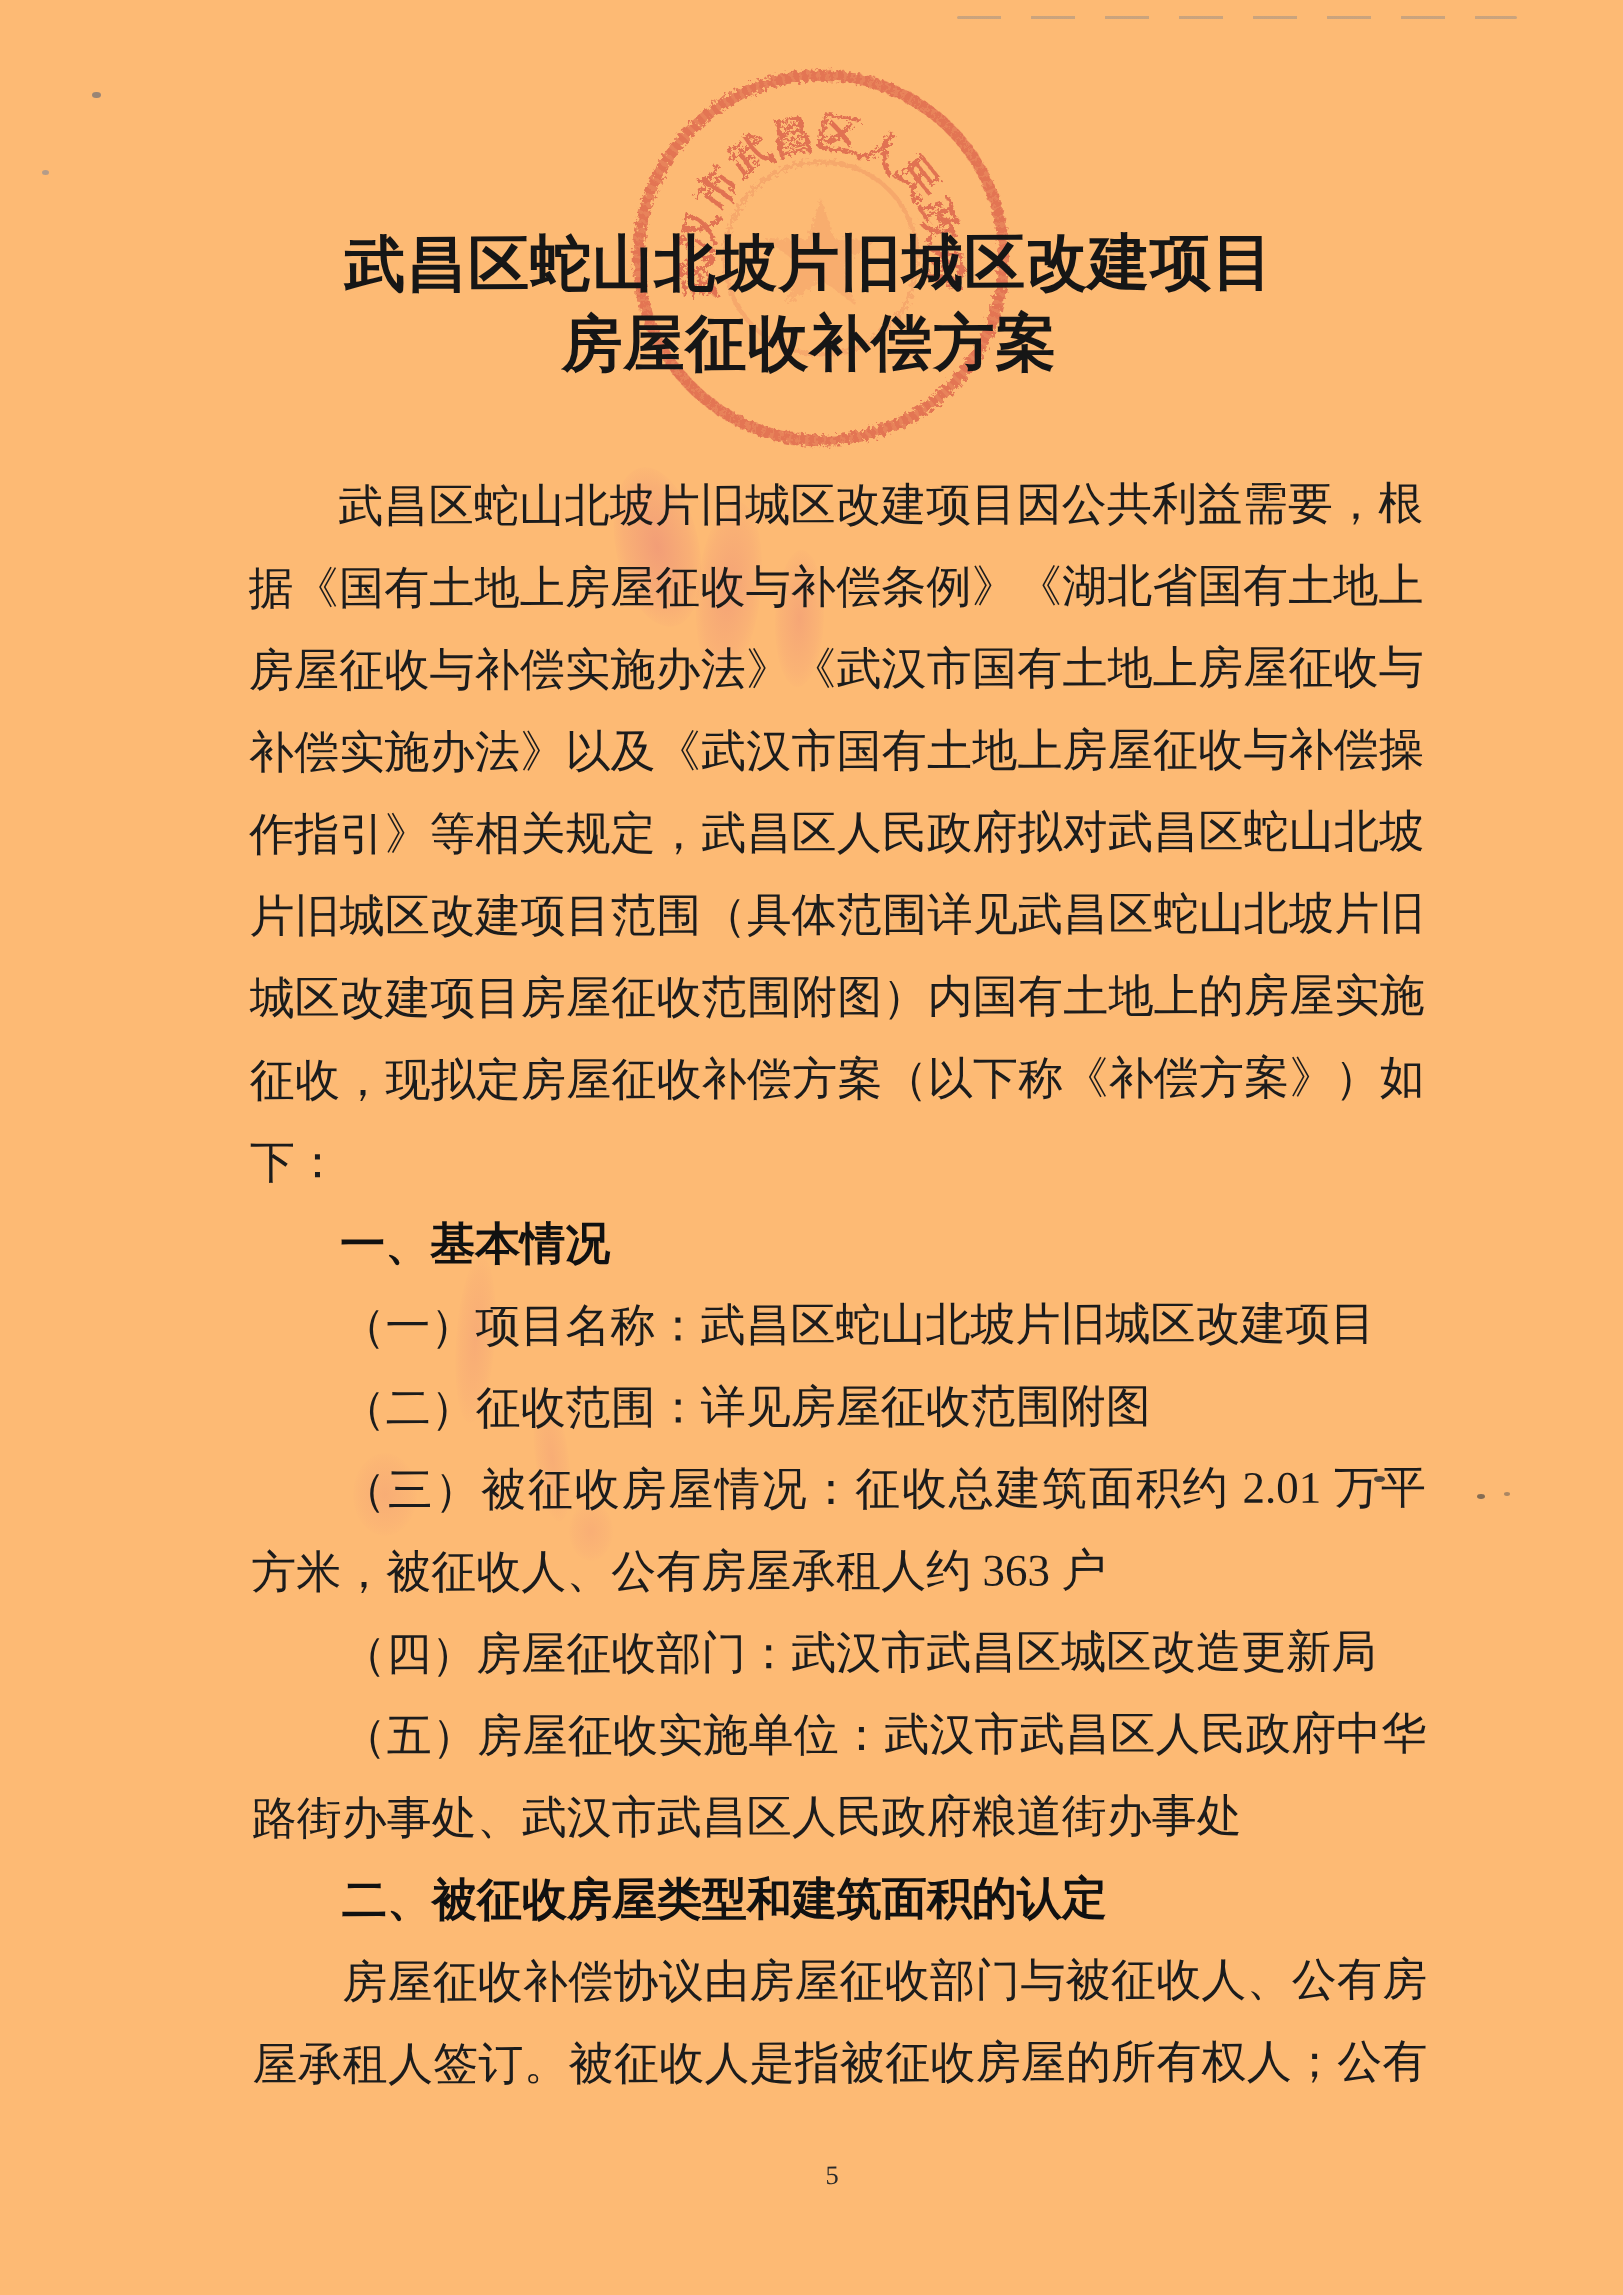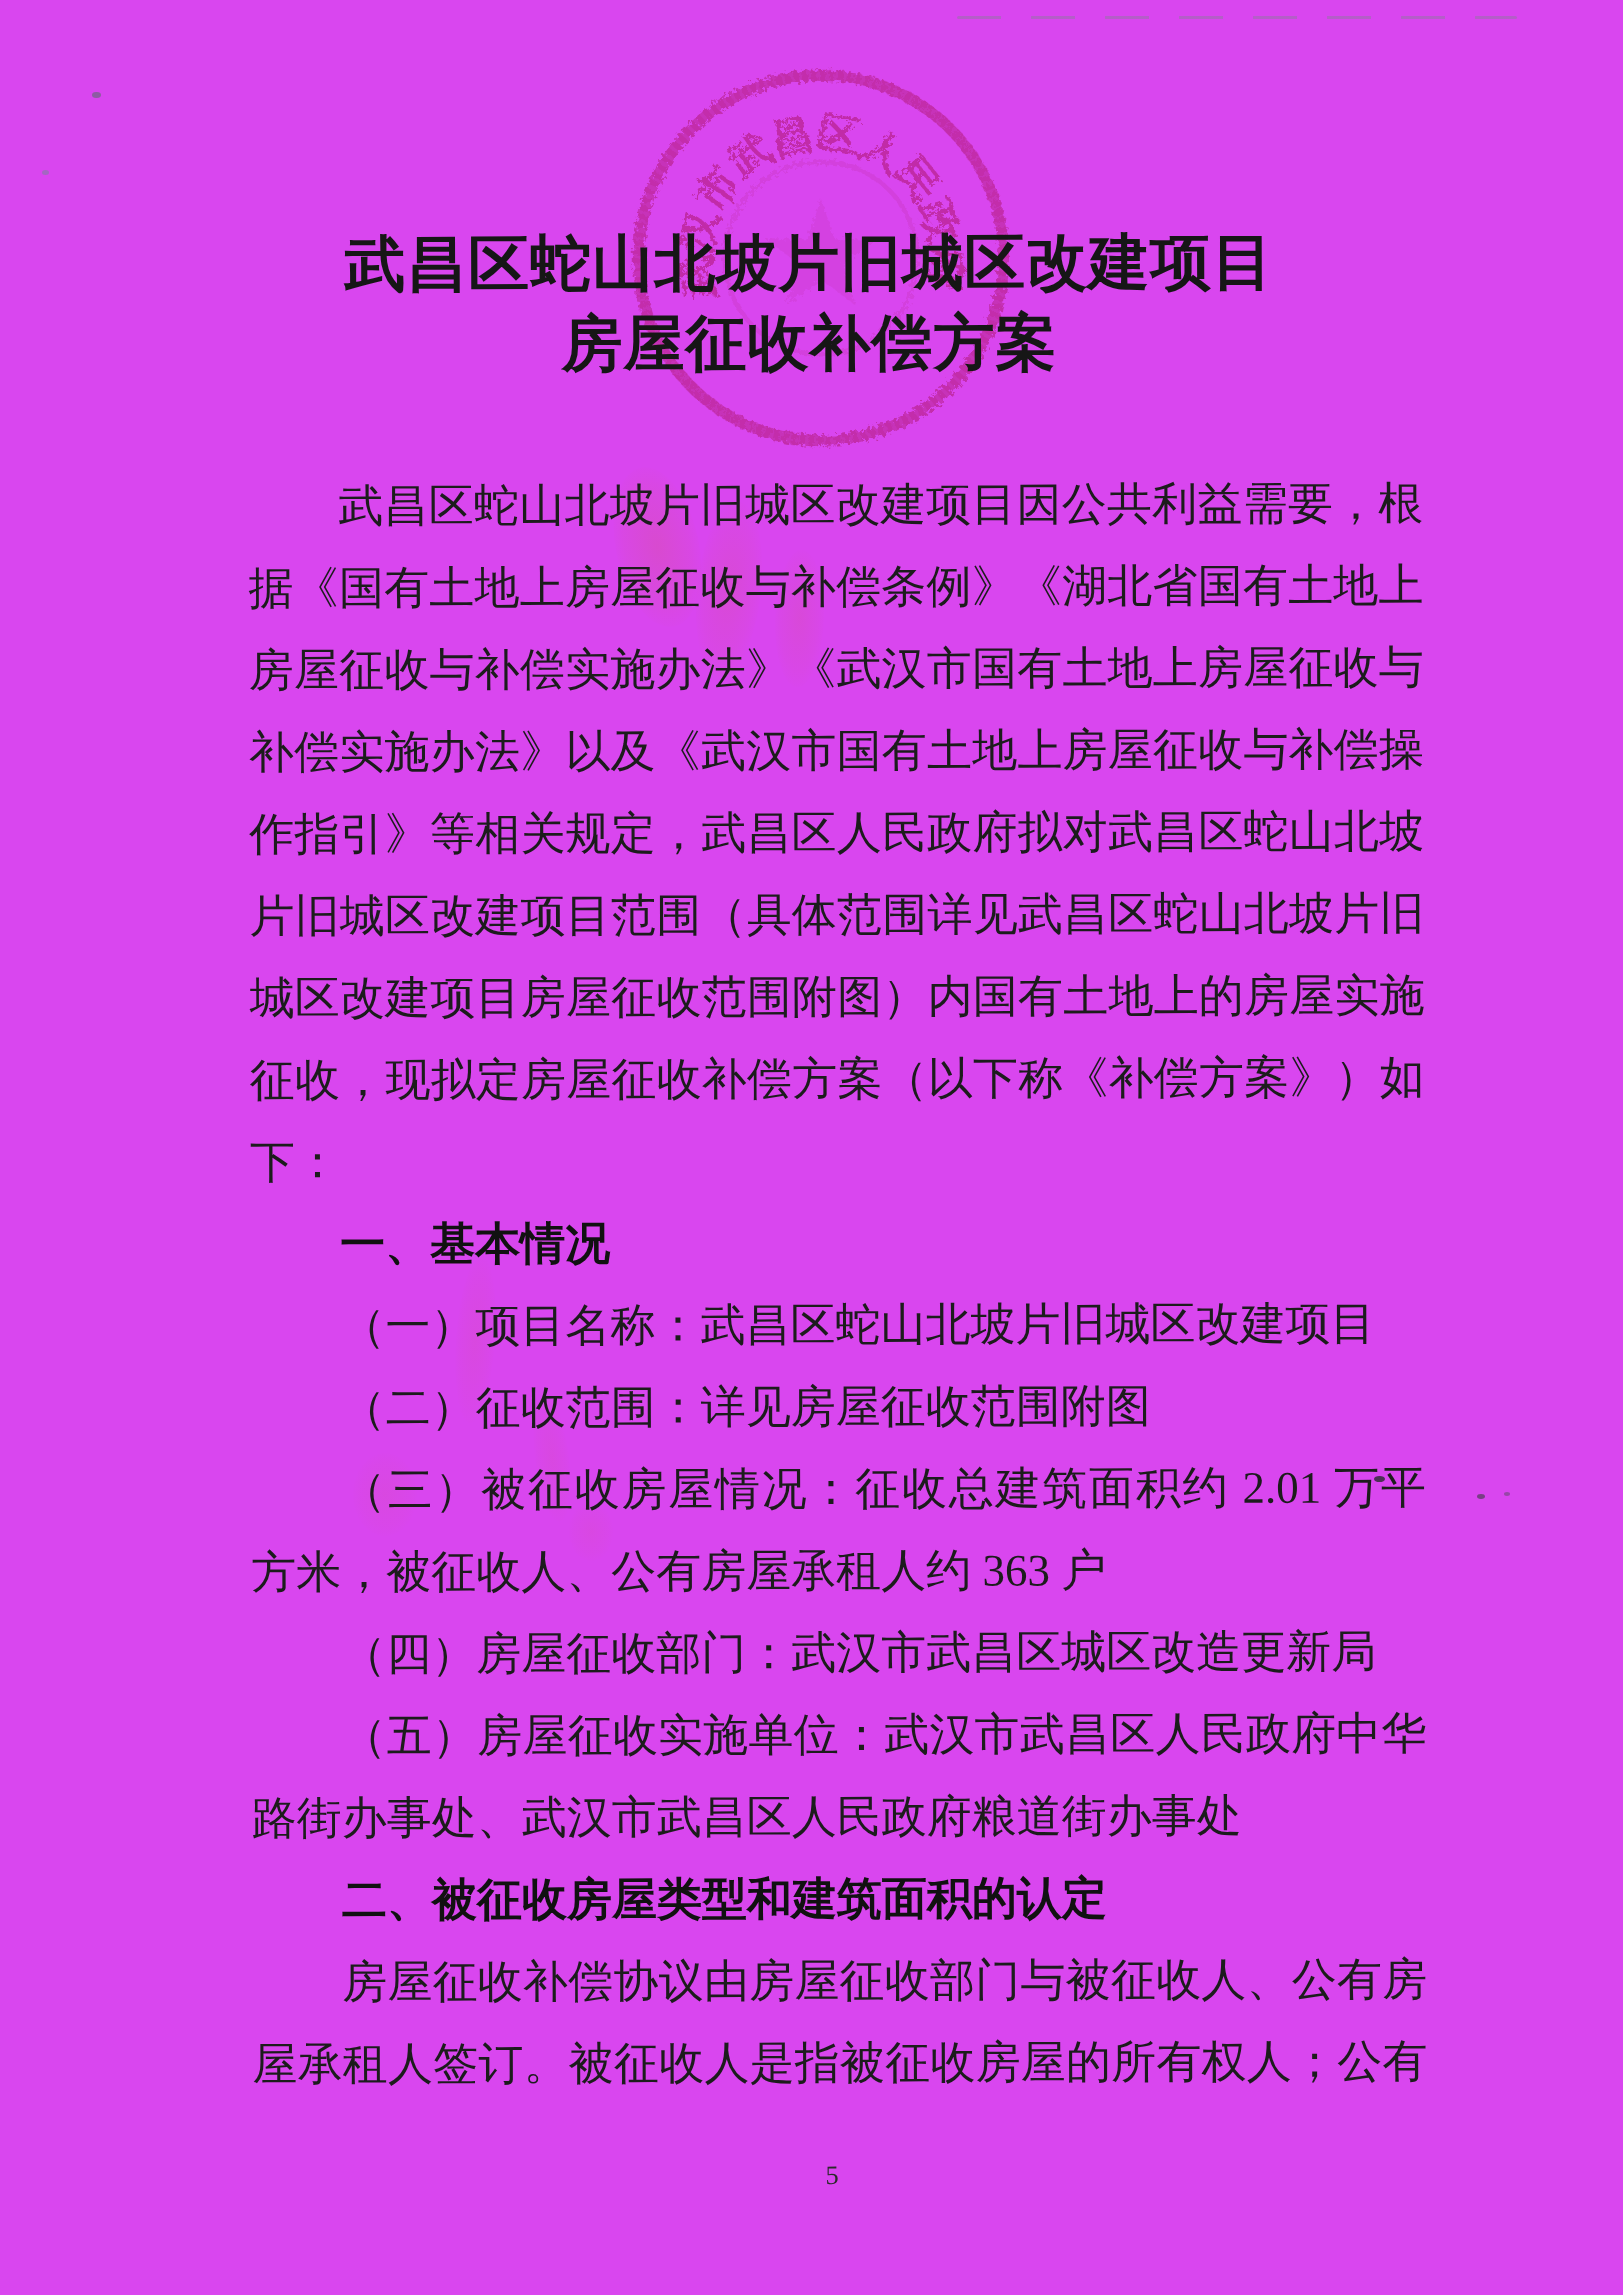--- a/index.html
+++ b/index.html
@@ -1,19 +1,19 @@
 <!DOCTYPE html>
 <html style="font-size:7.9px"><head>
 <meta charset="utf-8">
 <style>
   html,body{margin:0;padding:0;background:#888;}
   .page{
     position:relative;
     width:1623px;height:2295px;
-    background:#d946ef;
+    background:#fdba74;
     overflow:hidden;
     font-family:"Liberation Serif", serif;
   }
   .content-skew{position:absolute;left:0;top:0;width:100%;height:100%;transform:rotate(-0.15deg);}
   
   .title-block{
     position:absolute;left:0;top:223px;width:1623px;
     text-align:center;
     font-family:"Liberation Sans", sans-serif;
     font-weight:700;

